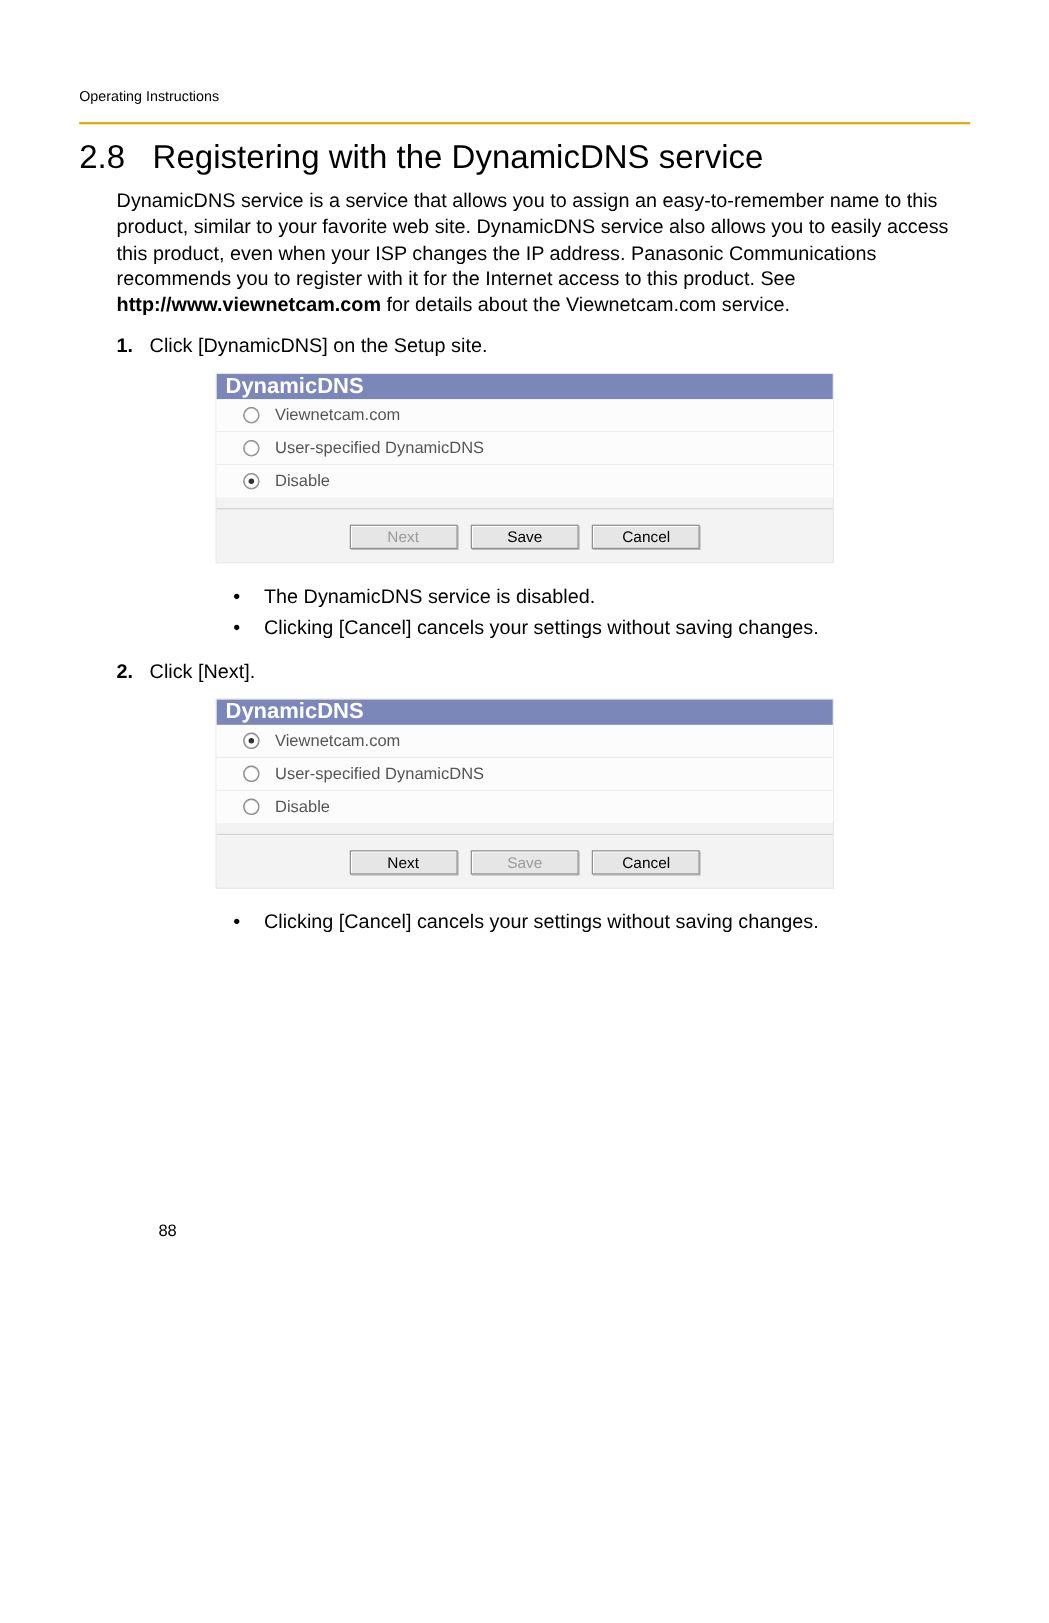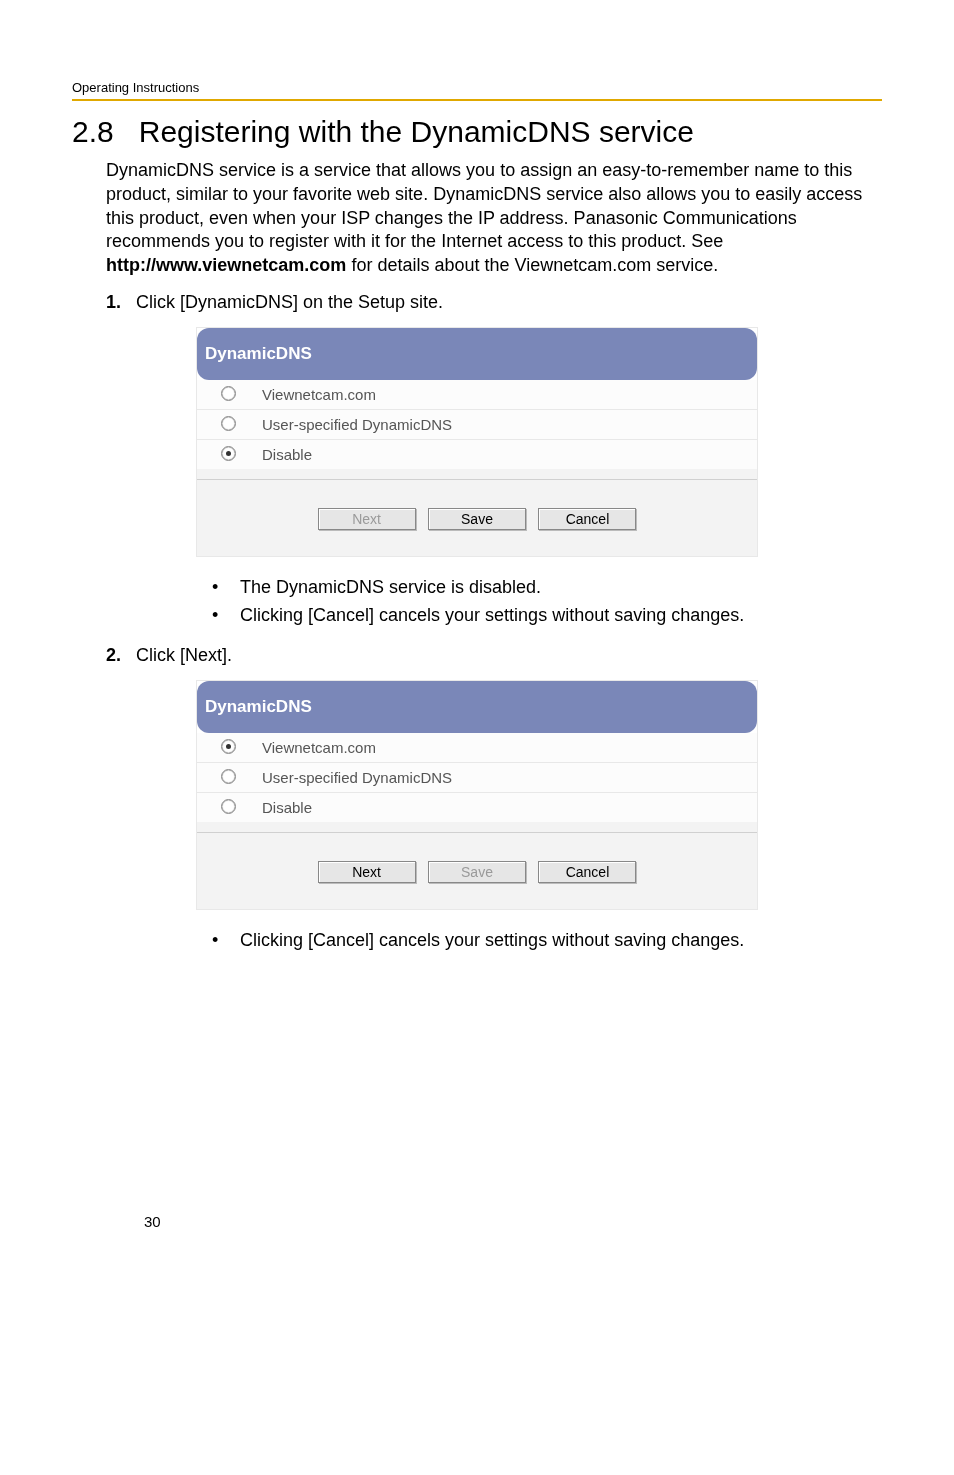--- a/index.html
+++ b/index.html
@@ -11,21 +11,21 @@
     width: 954px;
   }
   .page {
     padding: 80px 72px 40px 72px;
     box-sizing: border-box;
   }
   .running-head {
     font-size: 13px;
     color: #000;
     border-bottom: 2px solid #e0a800;
-    padding-bottom: 4px;
+    padding-bottom: 16px;
     margin-bottom: 14px;
   }
   h1.section-title {
     font-size: 30px;
     font-weight: normal;
     margin: 0 0 10px 0;
     letter-spacing: 0px;
   }
   .intro {
     font-size: 18px;
@@ -57,32 +57,31 @@
     padding-bottom: 12px;
   }
   .panel {
     background: #fff;
     margin: 0;
   }
   .panel-title {
     background: #7a87b8;
     color: #fff;
     font-weight: bold;
-    font-size: 17px;
-    padding: 16px 8px;
-    border-radius: 12px;
+    font-size: 20px;
+    padding: 0 8px;
   }
   .panel-row {
     display: flex;
+    align-items: center;
     font-size: 15px;
     color: #555;
     border-bottom: 1px solid #e8e8e8;
     padding: 6px 0 6px 24px;
     background: #fcfcfc;
-    gap: 12px;
   }
   .panel-row:last-child { border-bottom: none; }
   .radio {
     width: 13px; height: 13px;
     border-radius: 50%;
     border: 1px solid #888;
     background: #fff;
     margin-right: 14px;
     display: inline-flex;
     align-items: center;
@@ -105,21 +104,21 @@
   }
   .btn {
     display: inline-block;
     min-width: 76px;
     font-size: 14px;
     text-align: center;
     padding: 2px 10px;
     border: 1px solid #888;
     background: #e6e6e6;
     box-shadow: 1px 1px 0 #bbb, inset 1px 1px 0 #fff;
-    margin: 14px 4px;
+    margin: 0 4px;
     color: #000;
     font-family: Arial, sans-serif;
   }
   .btn.disabled {
     color: #9a9a9a;
   }
   ul.bullets {
     margin: 0 0 18px 130px;
     padding: 0;
     list-style: none;
@@ -227,16 +226,16 @@
       <span class="btn disabled">Save</span>
       <span class="btn">Cancel</span>
     </div>
   </div>
 
   <ul class="bullets">
     <li>Clicking [Cancel] cancels your settings without saving changes.</li>
   </ul>
 
   <div class="footer">
-    <span class="page-num">30</span>
+    <span class="page-num">88</span>
   </div>
 
 </div>
 
 </body></html>

